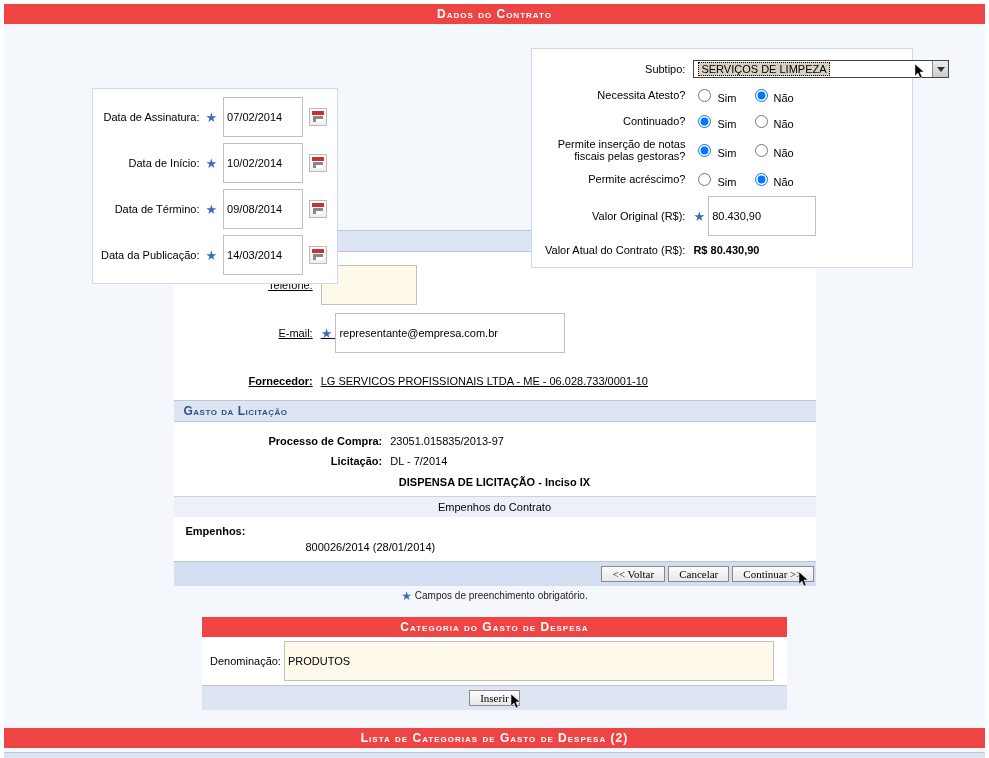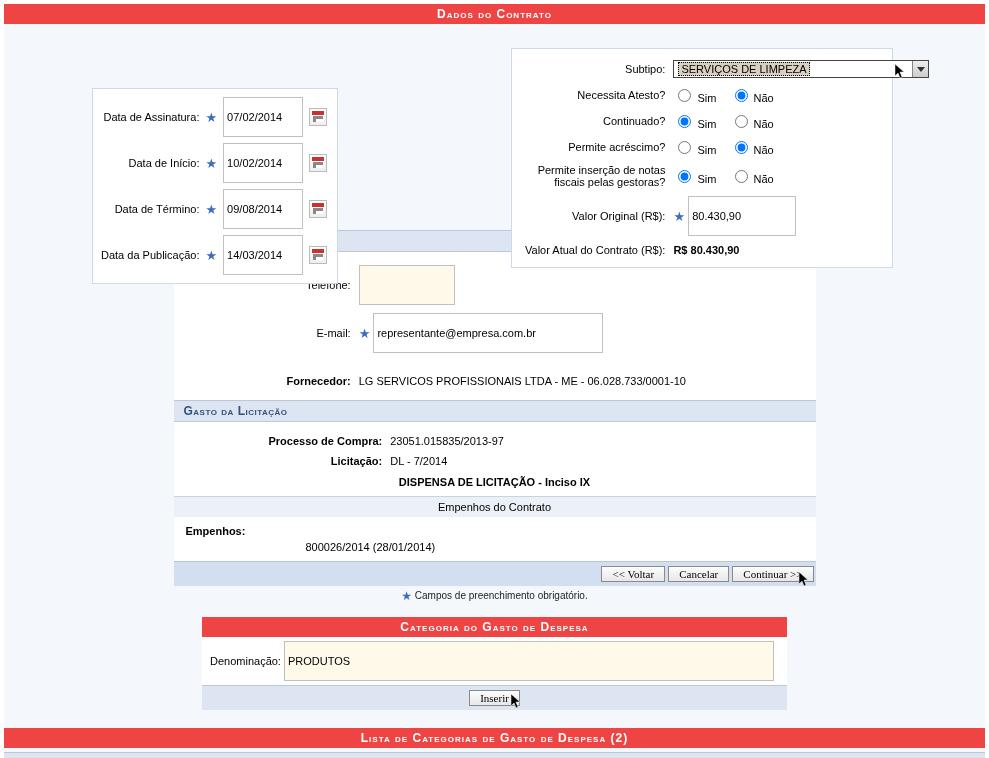--- a/index.html
+++ b/index.html
@@ -55,21 +55,21 @@
     content:''; position:absolute; top:2px; left:2px; right:2px; height:4px; background:#c83232;
   }
   .cal-btn::after {
     content:''; position:absolute; top:7px; left:3px; right:3px; bottom:3px; background:#fff;
     box-shadow: inset 0 3px 0 #888, inset 3px 0 0 #888;
   }
   .right-block {
     border: 1px solid #cdd9e8;
     background: #fff;
     position: absolute;
-    right: 92px;
+    right: 72px;
     top: 24px;
     padding: 6px 8px;
     width: 382px;
   }
   .right-block table td { padding: 3px 3px; vertical-align: middle; }
   .right-block .label-right { font-size:11px; }
   .option-fake {
     display:inline-block; border:1px solid #444; width:200px; height:18px;
     padding:0 4px; position:relative; font-size:11px; line-height:16px;
     background:#fff;
@@ -216,49 +216,49 @@
         </td>
       </tr>
       <tr>
         <td class="label-right">Continuado?</td>
         <td class="radio-group">
           <label><input type="radio" name="cont" checked="" style=""> <span>Sim</span></label>
           <label><input type="radio" name="cont" style=""> <span>Não</span></label>
         </td>
       </tr>
       <tr>
+        <td class="label-right" style="max-width:160px; white-space:normal; line-height:12px;">Permite inserção de notas fiscais pelas gestoras?</td>
+        <td class="radio-group">
+          <label><input type="radio" name="notas" checked="" style=""> <span>Sim</span></label>
+          <label><input type="radio" name="notas" style=""> <span>Não</span></label>
+        </td>
+      </tr>
+      <tr>
         <td class="label-right">Permite acréscimo?</td>
         <td class="radio-group">
           <label><input type="radio" name="acr" style=""> <span>Sim</span></label>
           <label><input type="radio" name="acr" checked="" style=""> <span>Não</span></label>
         </td>
       </tr>
       <tr>
-        <td class="label-right" style="max-width:160px; white-space:normal; line-height:12px;">Permite inserção de notas fiscais pelas gestoras?</td>
-        <td class="radio-group">
-          <label><input type="radio" name="notas" checked="" style=""> <span>Sim</span></label>
-          <label><input type="radio" name="notas" style=""> <span>Não</span></label>
-        </td>
-      </tr>
-      <tr>
         <td class="label-right">Valor Original (R$):</td>
         <td><span class="star">★</span> <input type="text" class="valor-field" style="background: rgb(255, 255, 255);" value="80.430,90"></td>
       </tr>
       <tr>
         <td class="label-right">Valor Atual do Contrato (R$):</td>
         <td class="valor-bold">R$ 80.430,90</td>
       </tr>
     </tbody>
       </table>
   </div>
 
   <div class="narrow" style="margin-top:200px;">
     <div class="sub-header">Contratado</div>
     <div class="section-body">
-      <table style="margin-left:98px;">
+      <table style="margin-left:60px;text-decoration:underline;">
         <tbody>
             <tr>
           <td class="row-label-plain">Telefone:</td>
           <td><input type="text" class="tel" value="" style=""></td>
         </tr>
         <tr>
           <td class="row-label-plain">E-mail:</td>
           <td><span class="star">★</span> <input type="text" class="email" value="representante@empresa.com.br" style=""></td>
         </tr>
         <tr>

